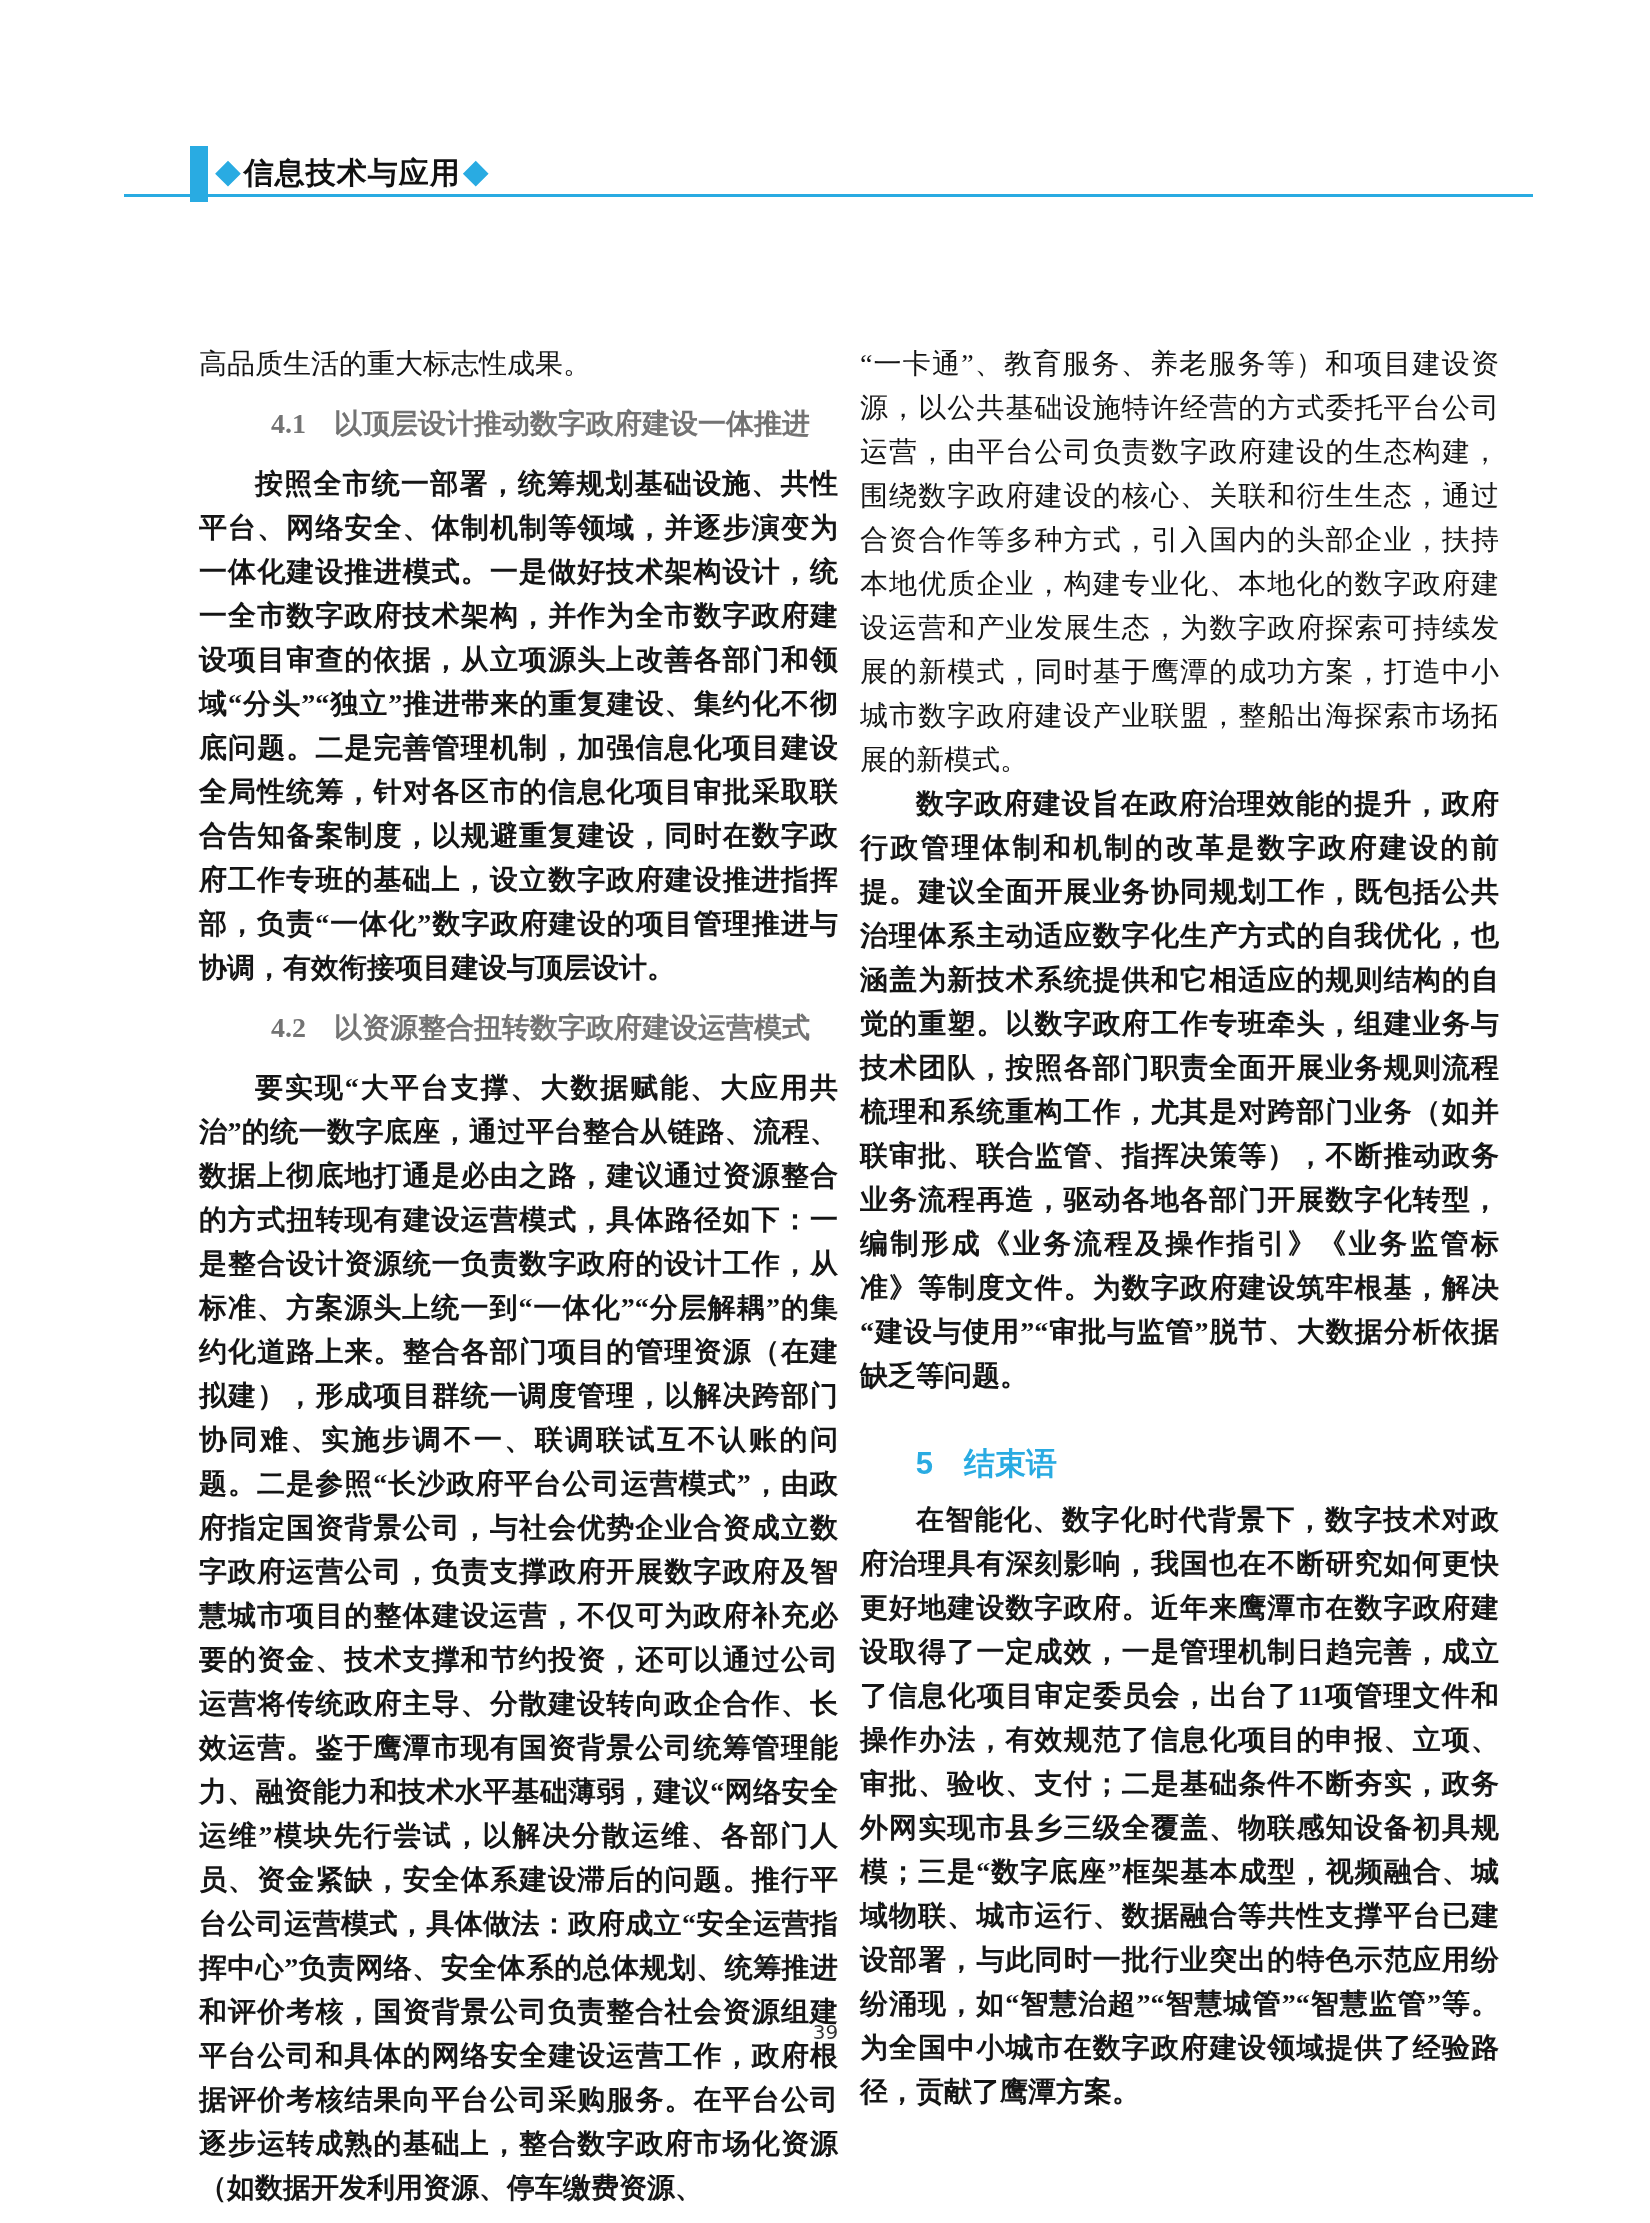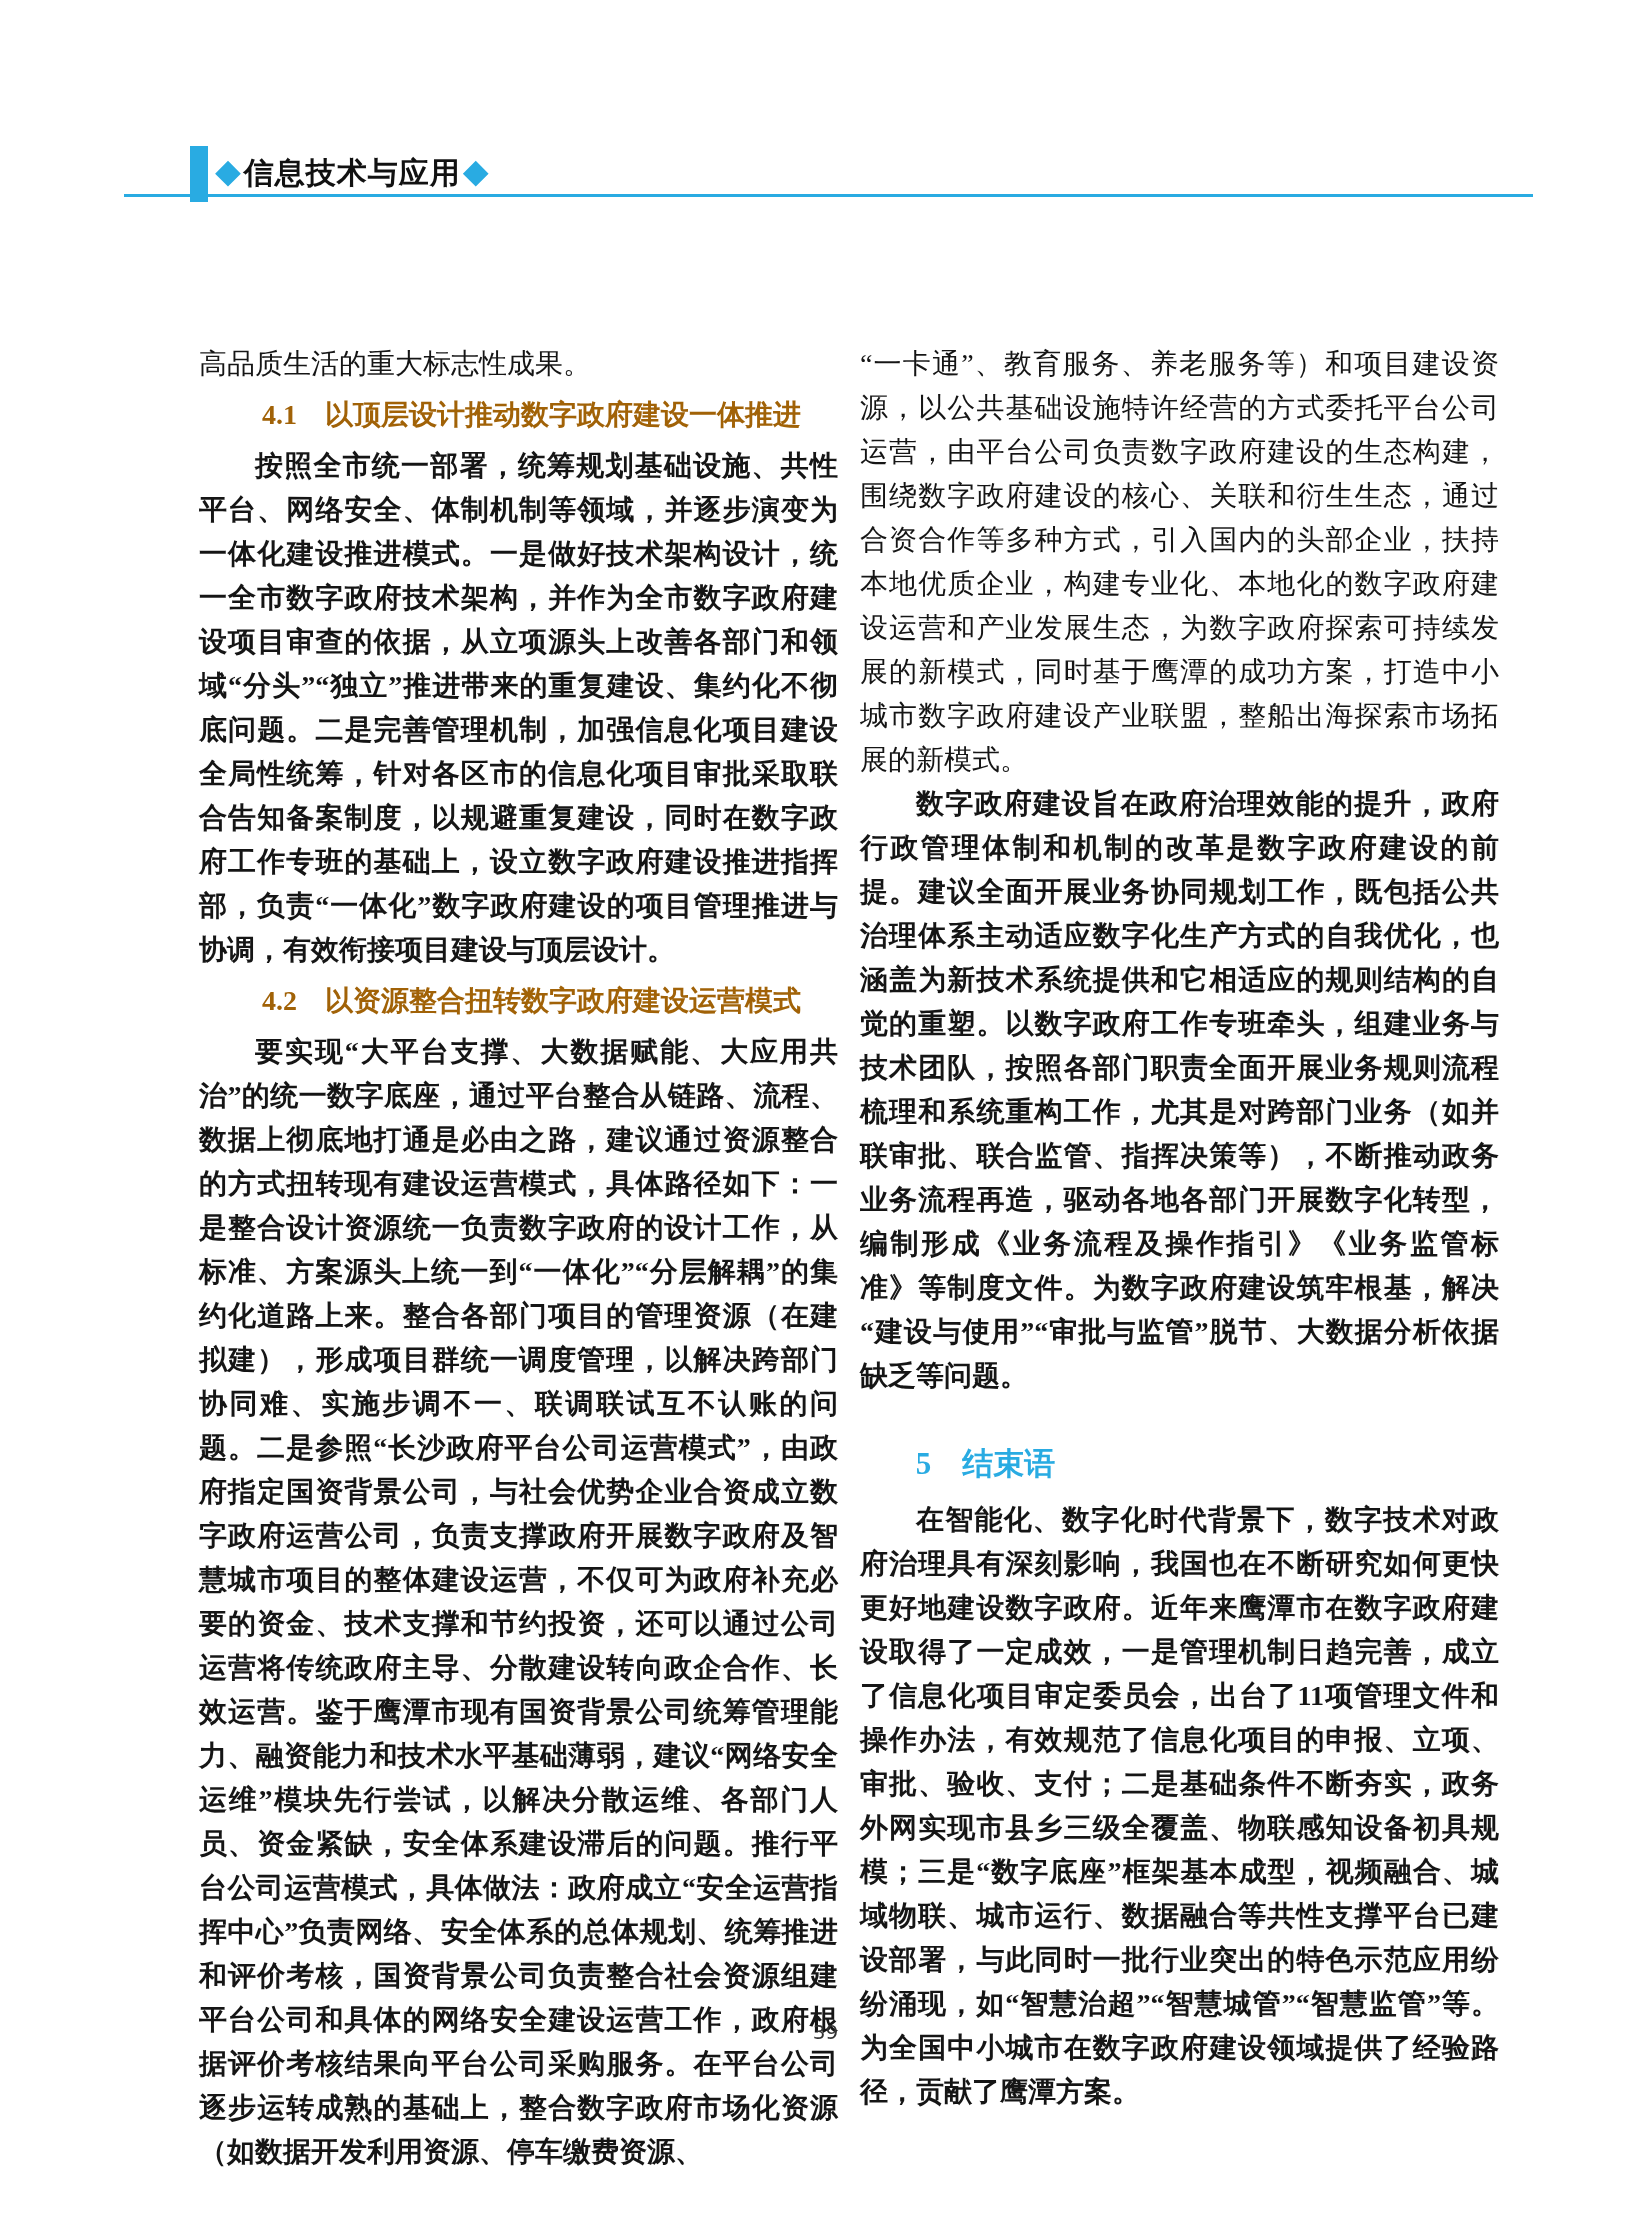--- a/index.html
+++ b/index.html
@@ -57,31 +57,31 @@
     width: 639px;
     font-size: 28px;
     line-height: 44px;
     color: #151515;
     text-align: justify;
     text-justify: inter-ideograph;
   }
   .col p { margin: 0; }
   .col p.indent { text-indent: 2em; font-weight: bold; }
   .col h3.sec {
-    margin: 7px;
+    margin: 16px;
     font-size: 28px;
     line-height: 44px;
     font-weight: bold;
-    color: #a16207;
+    color: #737373;
     text-indent: 2em;
     text-align: left;
   }
   .col h3.accent {
     margin: 45px 0 13.6px 0;
-    font-family: Liberation Serif, serif;
+    font-family: Liberation Sans, sans-serif;
     font-size: 31px;
     line-height: 41px;
     font-weight: bold;
     color: var(--accent);
     text-indent: 1.8em;
     text-align: left;
   }
   
   .pagenum {
     position: absolute;

